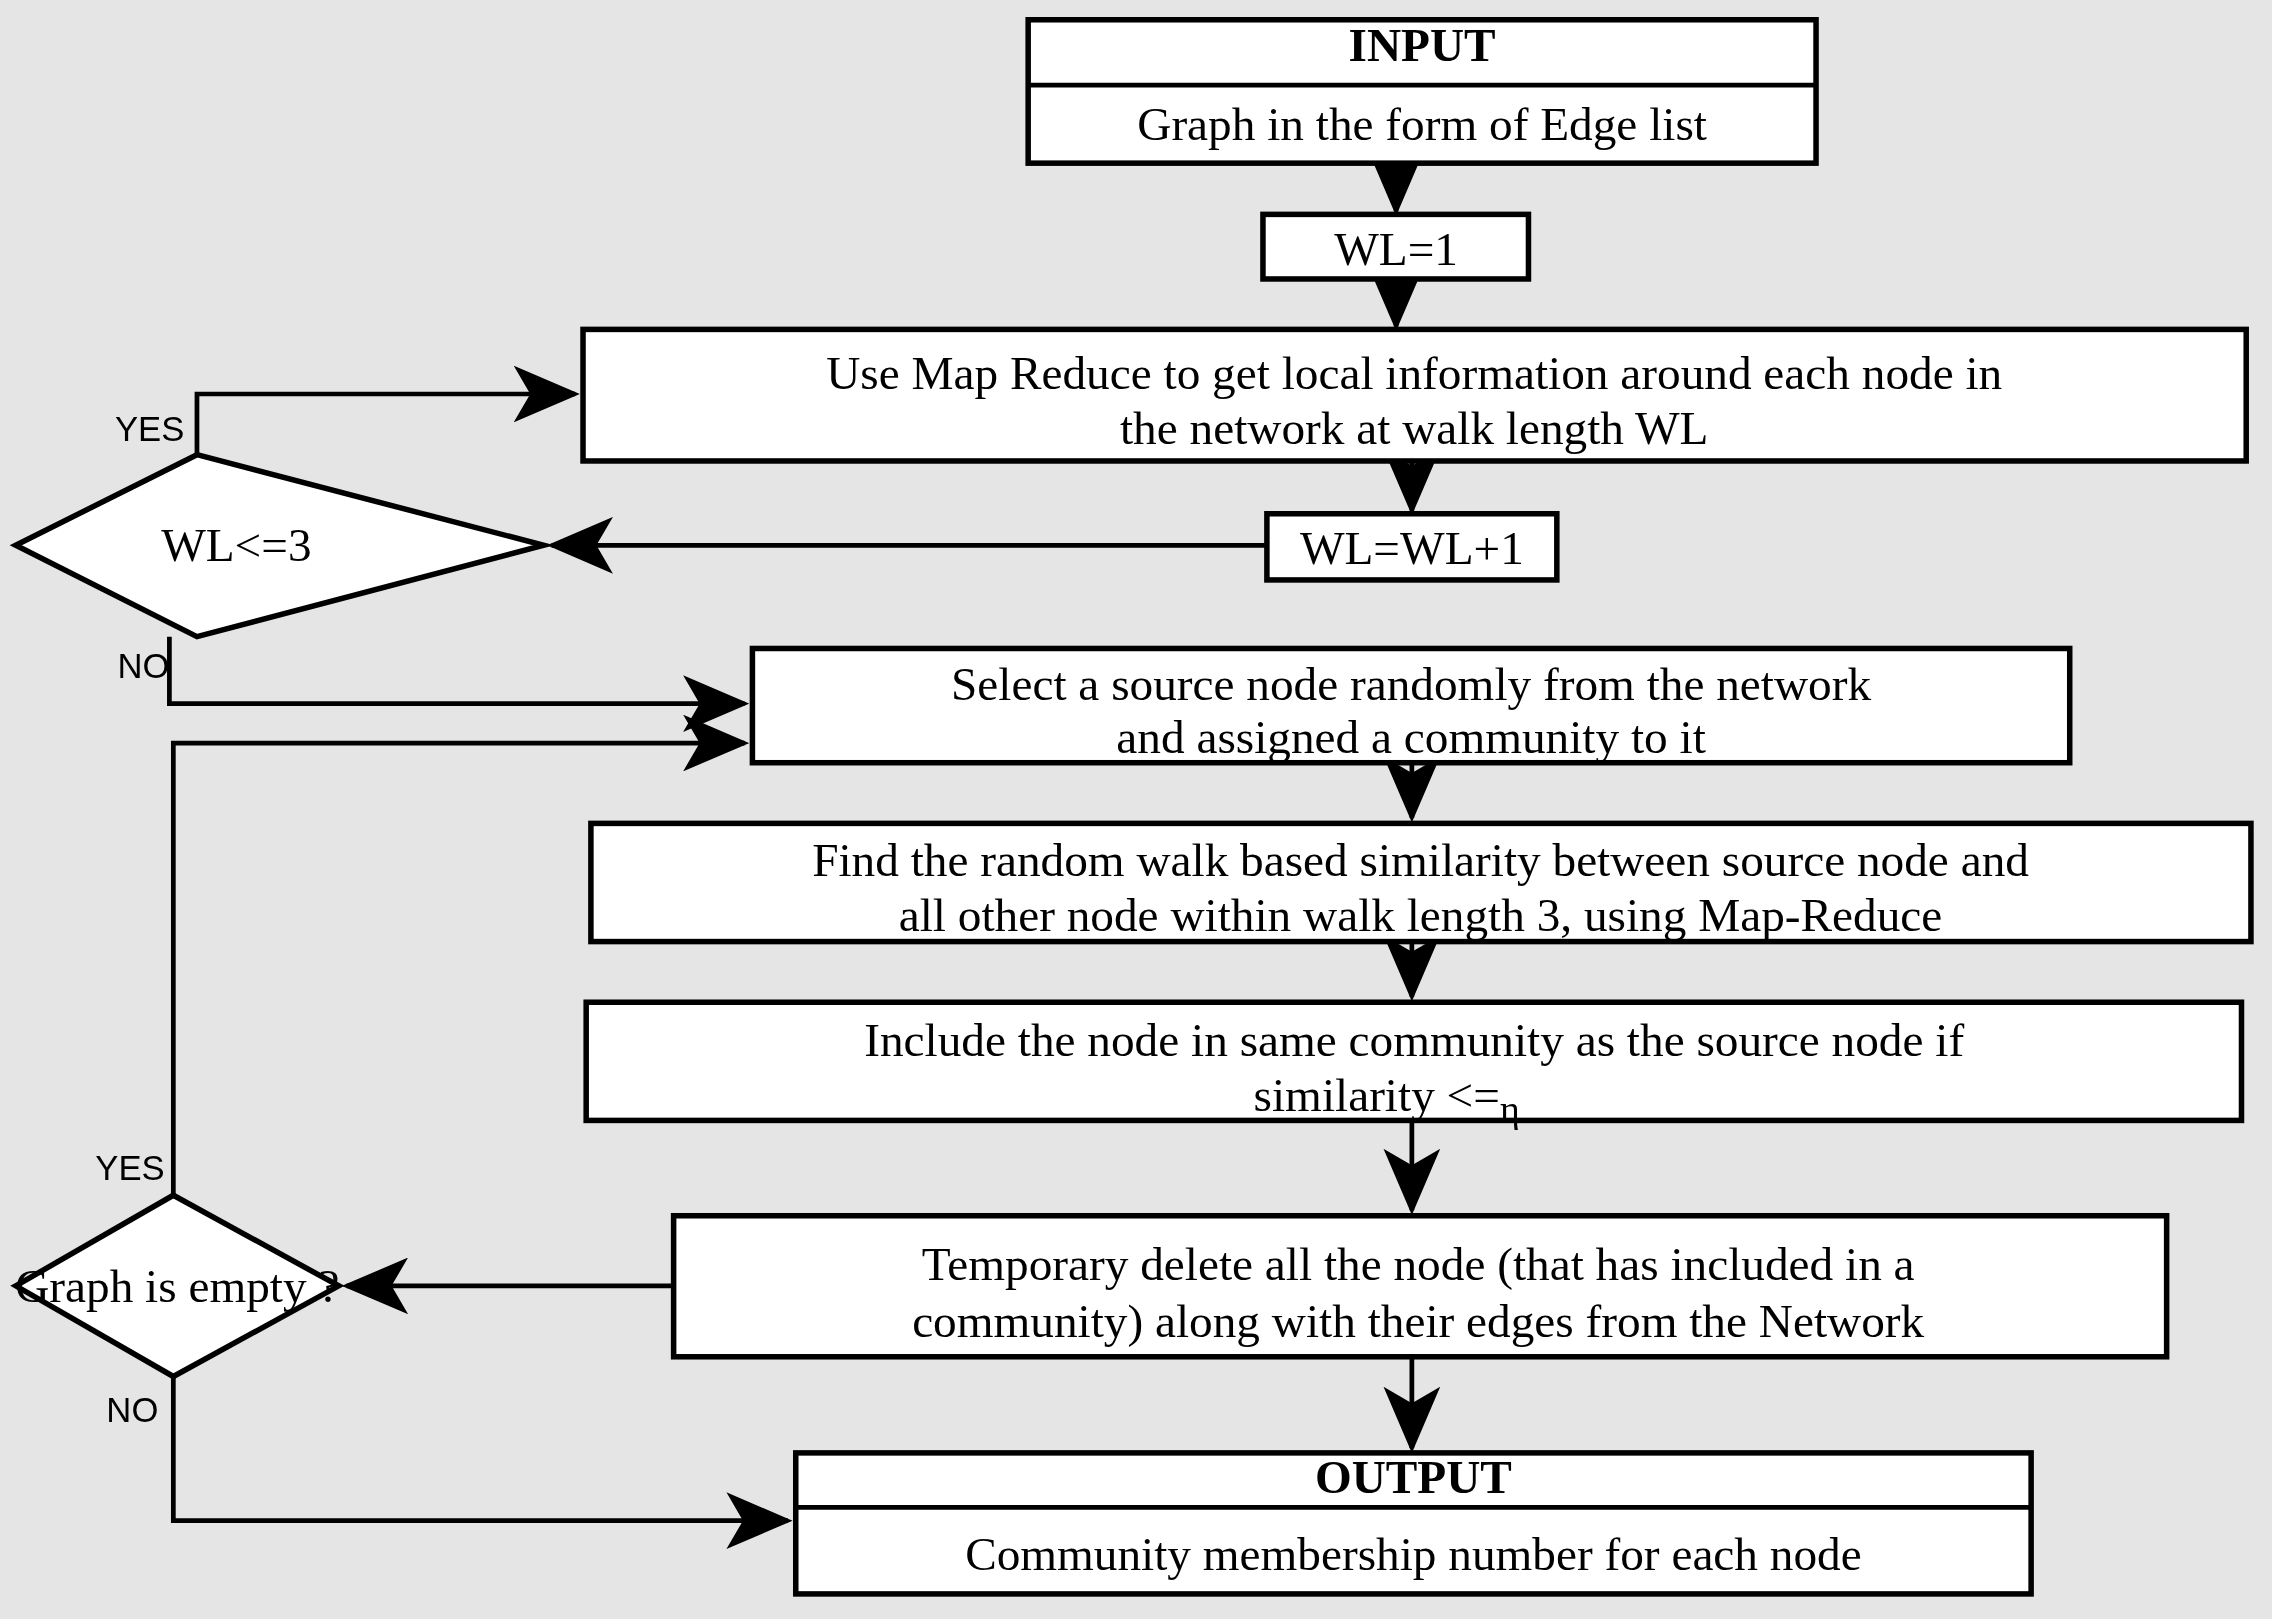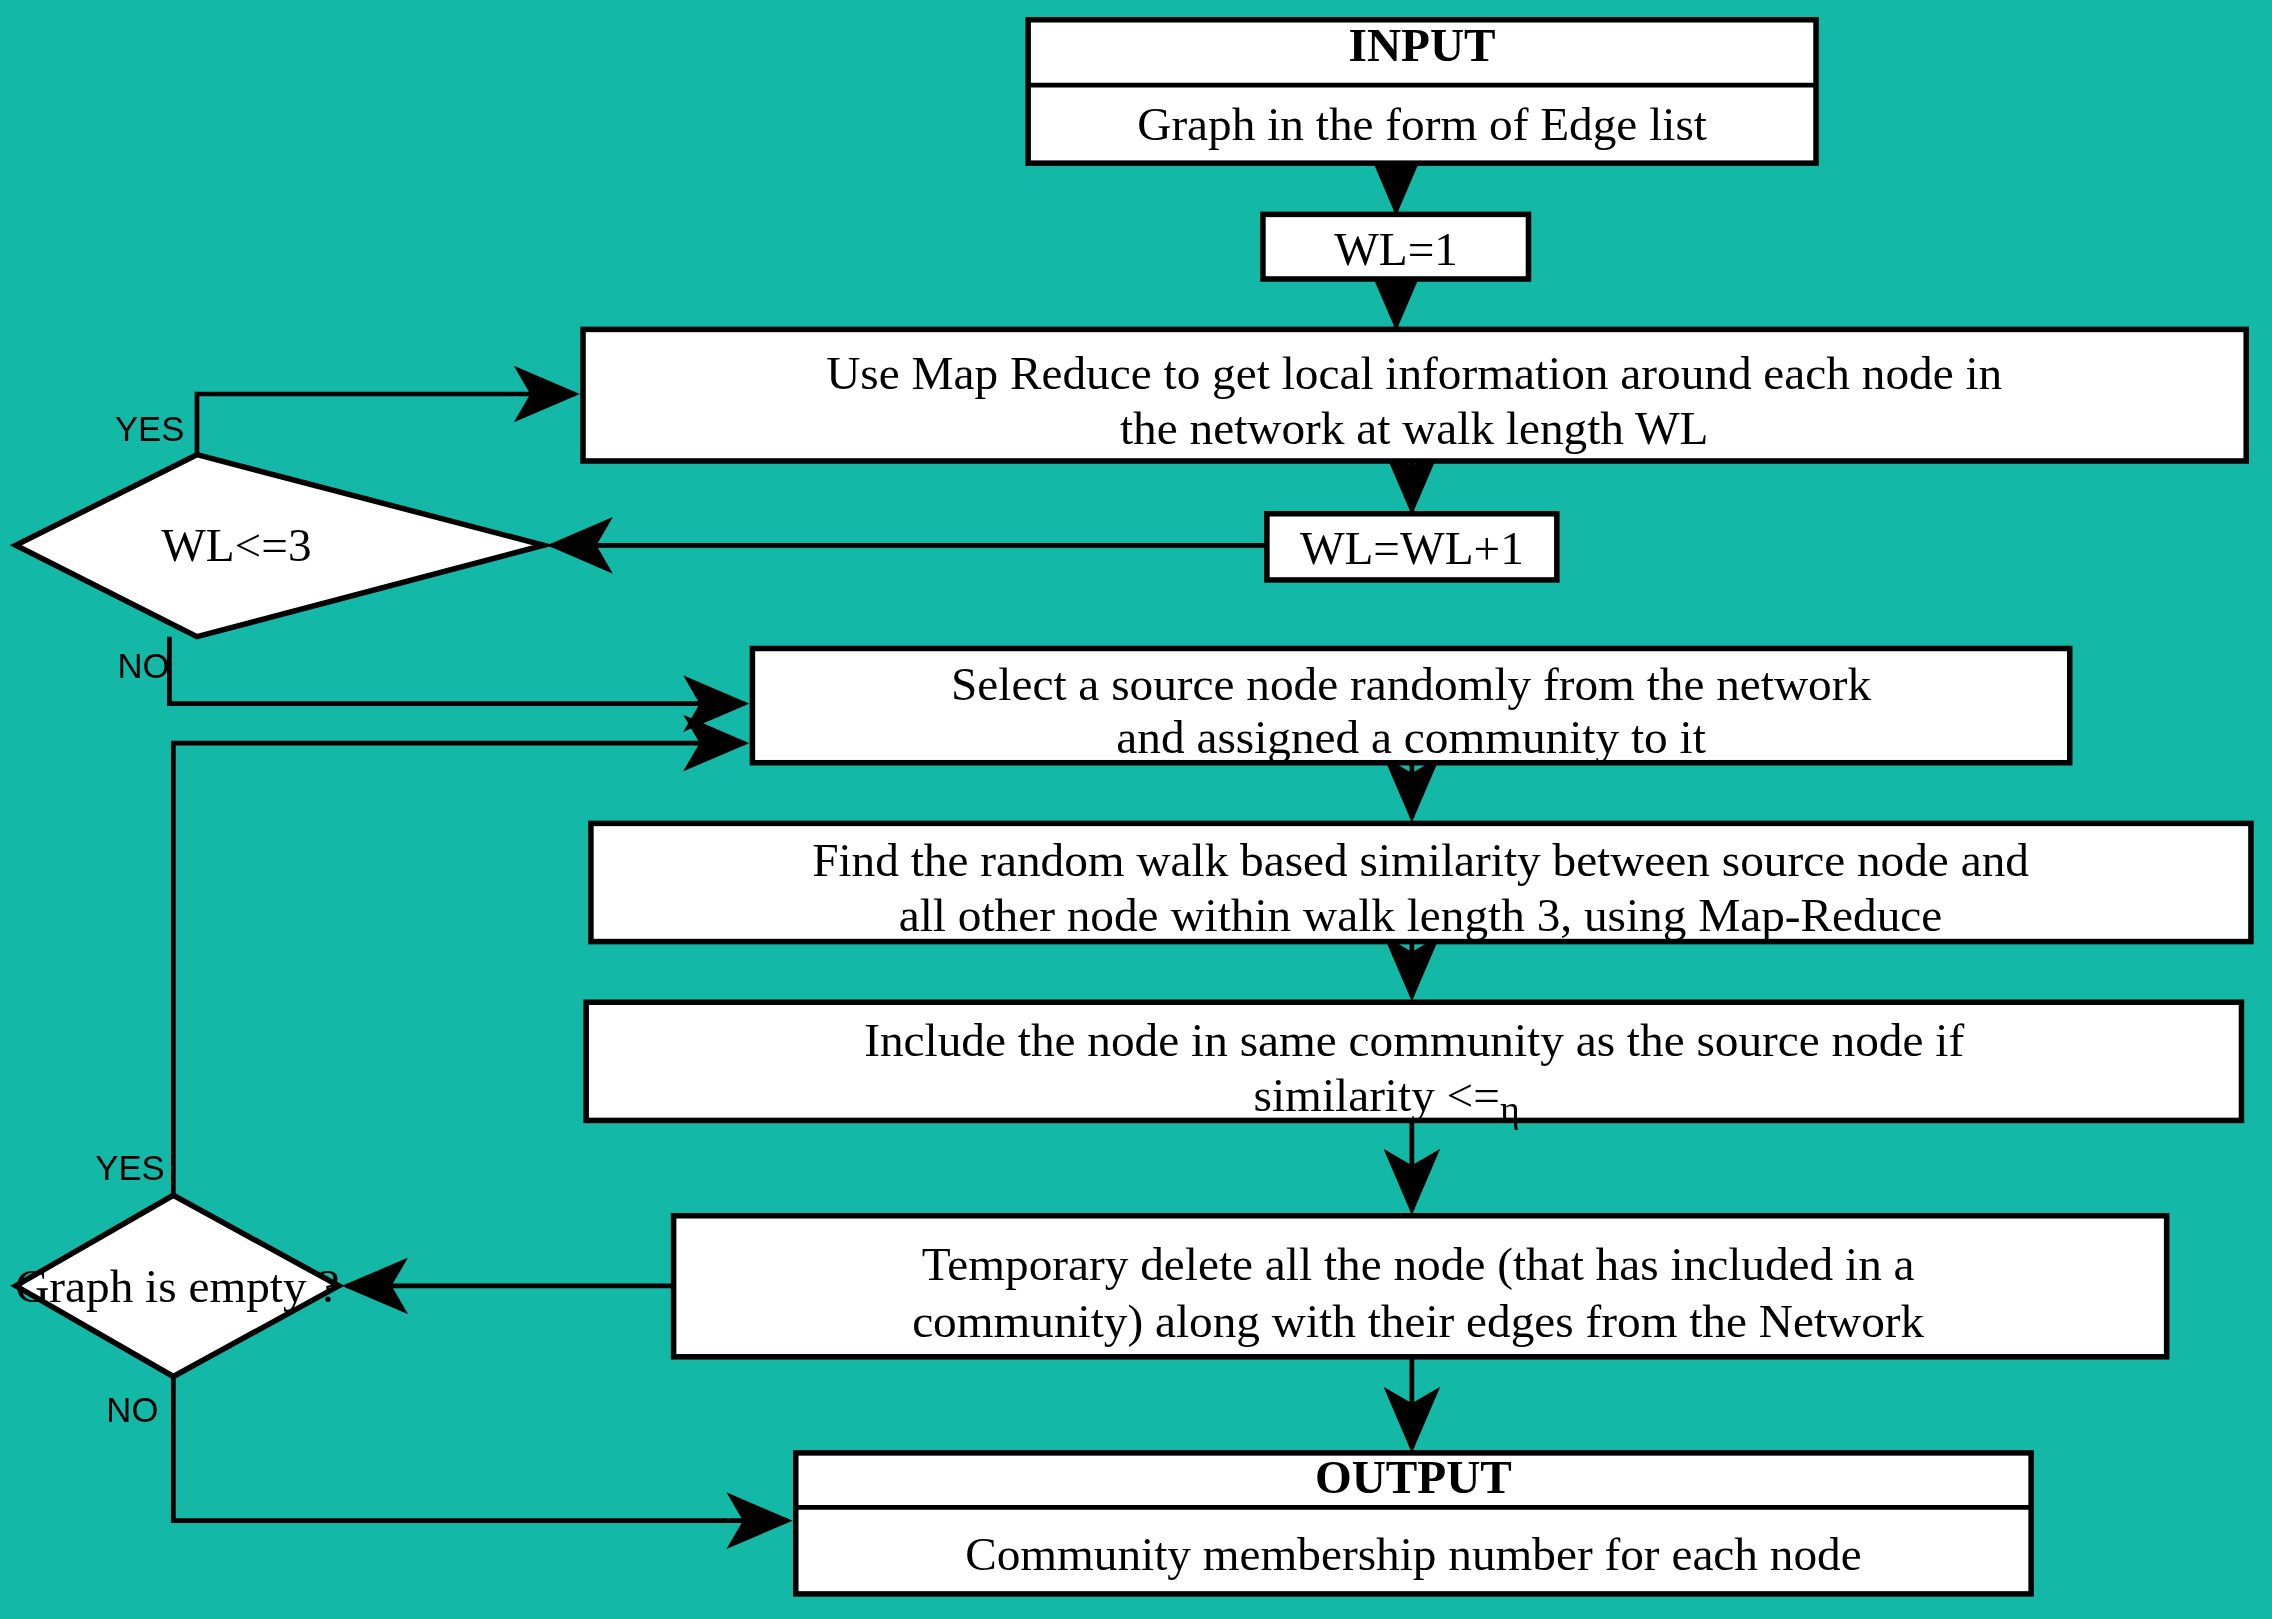--- a/index.html
+++ b/index.html
@@ -4,21 +4,21 @@
 <style>
   html, body {
     margin: 0;
     padding: 0;
     background: #ffffff;
   }
   #page {
     position: relative;
     width: 2273px;
     height: 1620px;
-    background: #14b8a6;
+    background: #e5e5e5;
     overflow: hidden;
     font-family: "Liberation Serif", "DejaVu Serif", serif;
   }
   svg.flow {
     position: absolute;
     top: 0;
     left: 0;
     width: 2273px;
     height: 1620px;
   }

